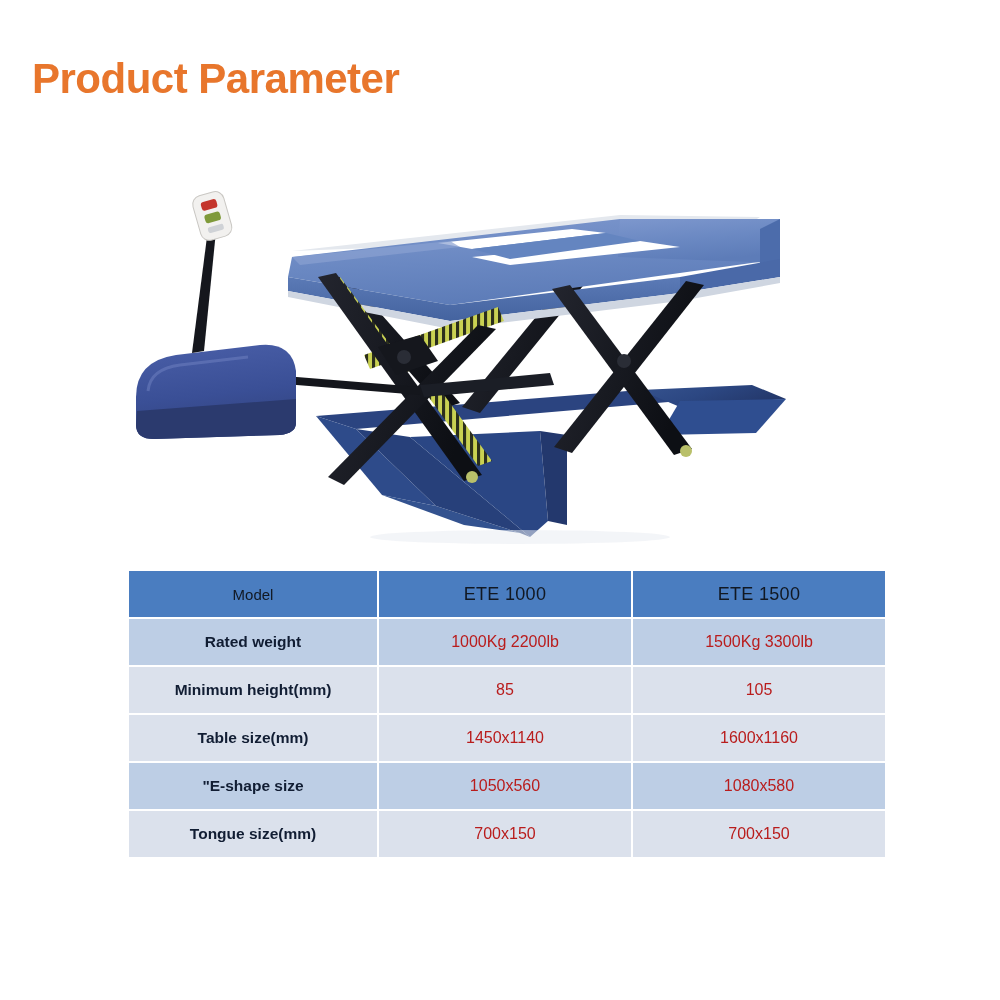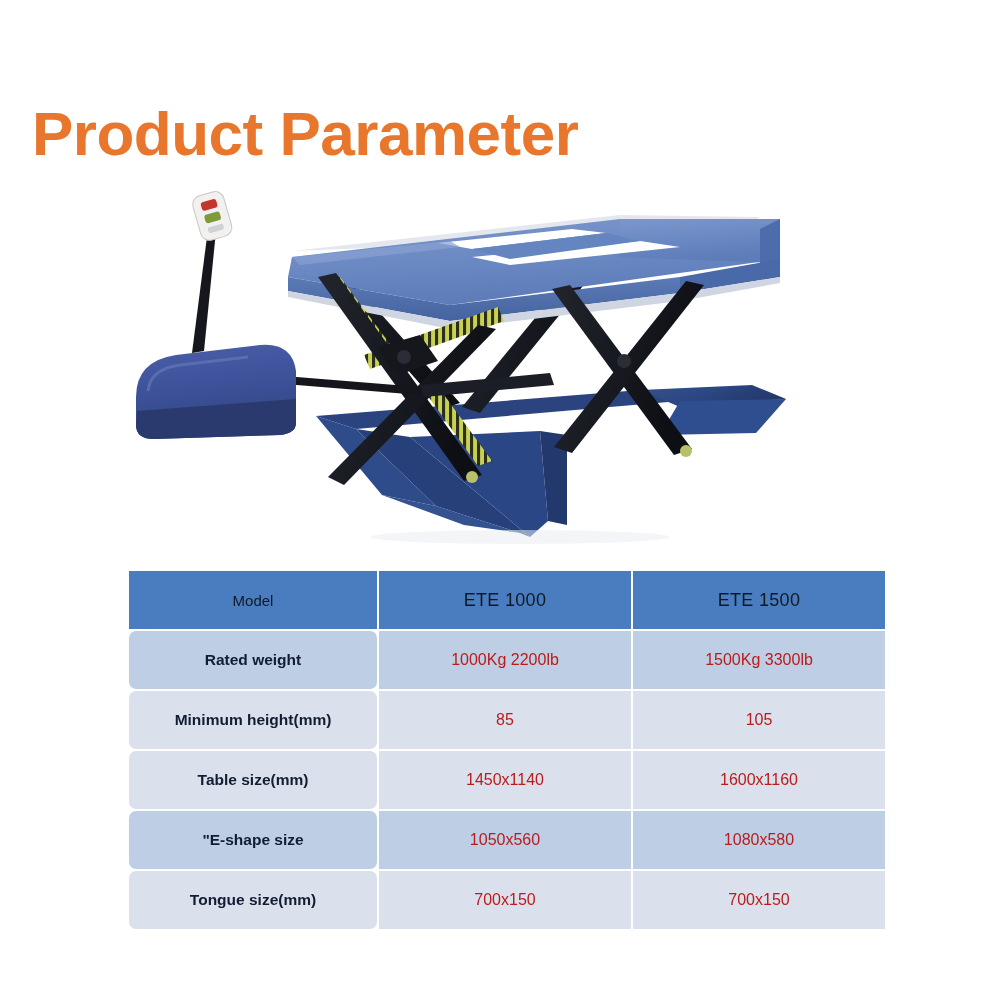--- a/index.html
+++ b/index.html
@@ -13,27 +13,26 @@
     position: relative;
     font-family: "Liberation Sans", sans-serif;
     overflow: hidden;
   }
 
   
   #page-title {
     position: absolute;
     left: 32px;
     top: 56px;
-    font-size: 62px;
+    font-size: 42px;
     font-weight: bold;
     letter-spacing: -0.5px;
     color: #e8762c;
     line-height: 1.1;
     white-space: nowrap;
-    margin-top: 44px;
   }
 
   
   #product-figure {
     position: absolute;
     left: 120px;
     top: 185px;
     width: 700px;
     height: 360px;
   }
@@ -46,21 +45,21 @@
     top: 569px;
     width: 753px;
     border-collapse: separate;
     border-spacing: 2px;
     table-layout: fixed;
   }
   #spec-table col.c-label { width: 248px; }
   #spec-table col.c-val   { width: 252px; }
 
   #spec-table th, #spec-table td {
-    height: 58px;
+    height: 46px;
     text-align: center;
     vertical-align: middle;
     padding: 0 4px;
     font-size: 15.5px;
     color: #12243f;
   }
   #spec-table thead th {
     background: #4a7dc0;
     color: #111822;
     font-size: 15px;
@@ -68,21 +67,20 @@
   #spec-table thead th.hdr-label { font-weight: normal; }
   #spec-table thead th.hdr-model { font-weight: normal; font-size: 18px; letter-spacing: 0.3px; }
 
   #spec-table tbody tr.band-a td { background: #bdcee5; }
   #spec-table tbody tr.band-b td { background: #dbe1ec; }
 
   #spec-table tbody td.cell-label {
     font-weight: bold;
     font-size: 15.5px;
     color: #111d33;
-    border-radius: 7px;
   }
   #spec-table tbody td.cell-value {
     font-weight: normal;
     font-size: 16px;
     color: #b91c1c;
   }
 </style>
 </head>
 <body>
 

